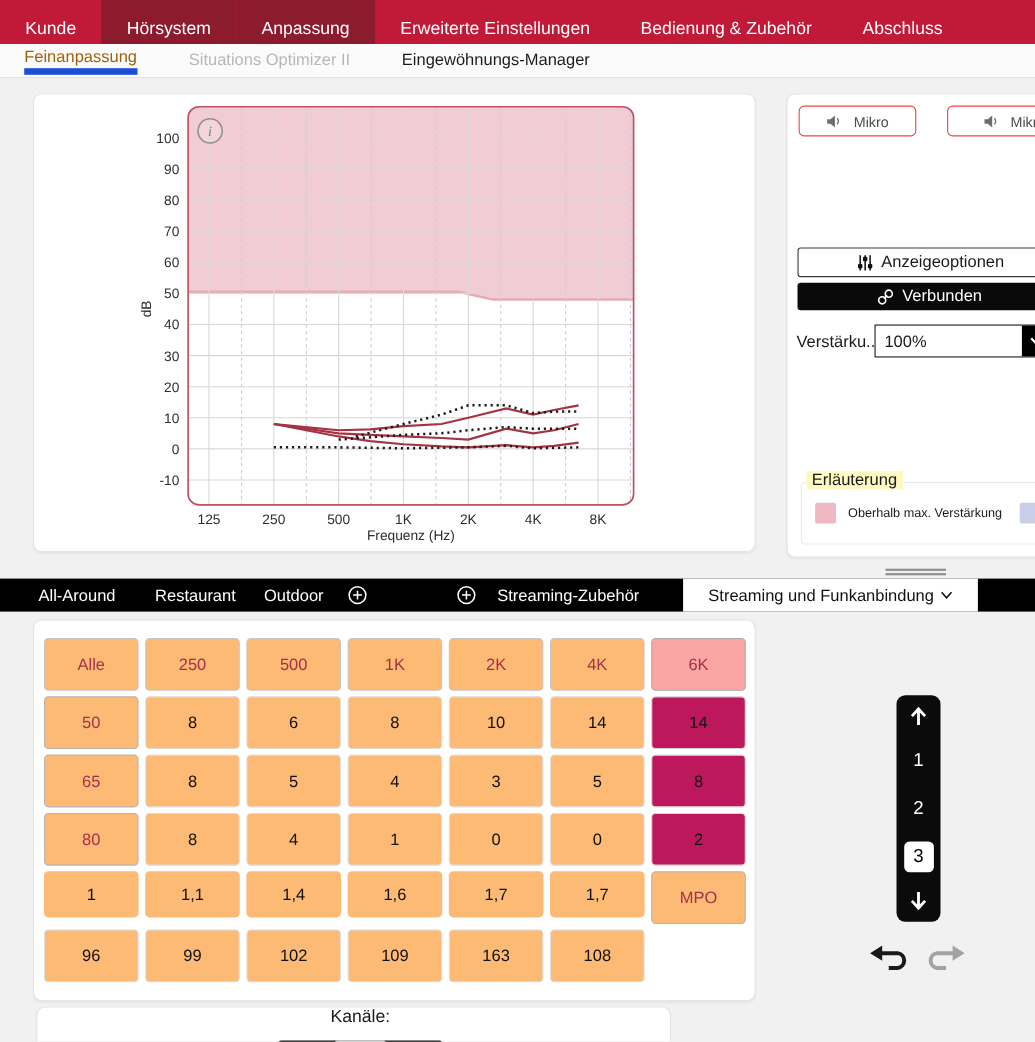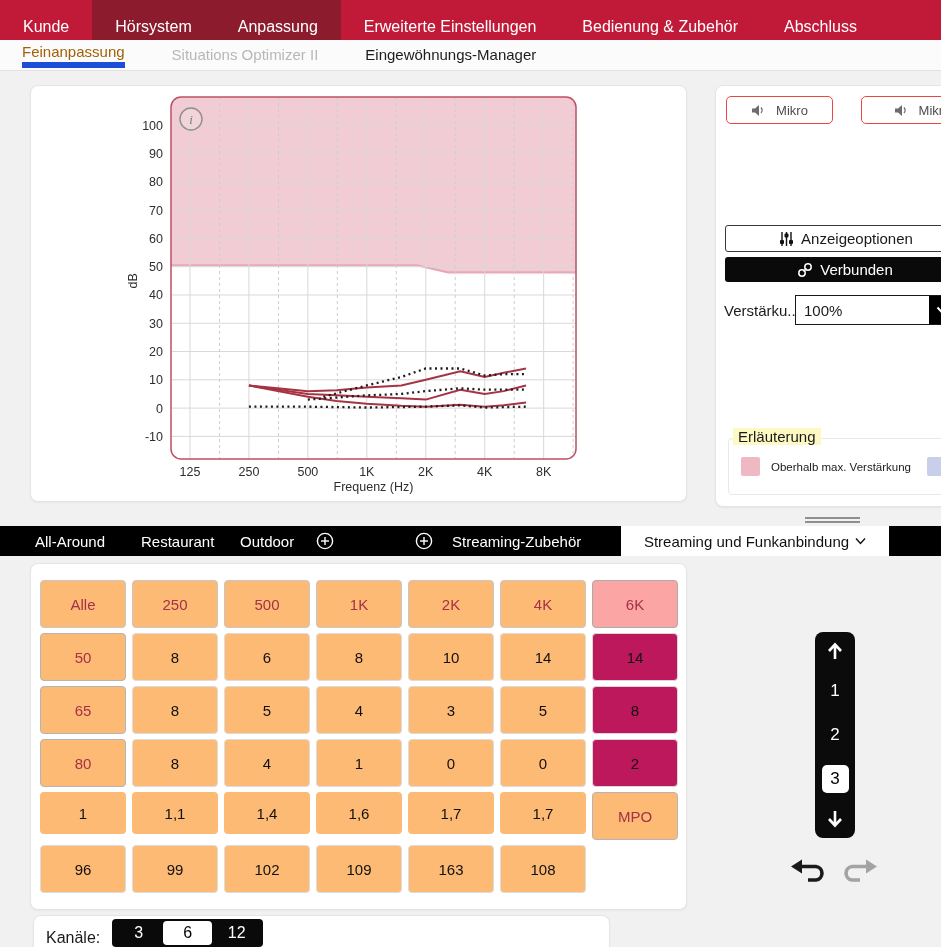--- a/index.html
+++ b/index.html
@@ -71,21 +71,21 @@
            display:flex;flex-direction:column;align-items:center;justify-content:space-between;padding:10px 0;box-sizing:border-box;}
   .step-num{color:#fff;font-size:17px;cursor:pointer;width:27px;height:28px;display:flex;align-items:center;justify-content:center;}
   .step-num.selected{background:#fff;color:#000;border-radius:5px;}
   .step-arrow{cursor:pointer;display:flex;}
 
   
   #undo-btn{left:791px;top:858px;cursor:pointer;}
   #redo-btn{left:841px;top:858px;cursor:pointer;}
 
   
-  #channels-card{left:33px;top:915px;width:577px;height:33px;border-radius:8px 8px 0 0;display:flex;align-items:flex-end;gap:12px;padding-left:12px;box-sizing:border-box;}
+  #channels-card{left:33px;top:915px;width:577px;height:33px;border-radius:8px 8px 0 0;display:flex;align-items:center;gap:12px;padding-left:12px;box-sizing:border-box;flex-direction:column;}
   #channels-label{font-size:16px;}
   #channels-pill{background:#0a0a0a;border-radius:4px;height:28px;display:flex;align-items:center;padding:0 2px;}
   .chan-opt{width:49px;height:24px;display:flex;align-items:center;justify-content:center;color:#fff;font-size:16px;cursor:pointer;}
   .chan-opt.selected{background:#fff;color:#000;border-radius:4px;}
 </style>
 </head>
 <body>
 
 <div id="topnav" class="abs">
     <div class="nav-item">Kunde</div>

